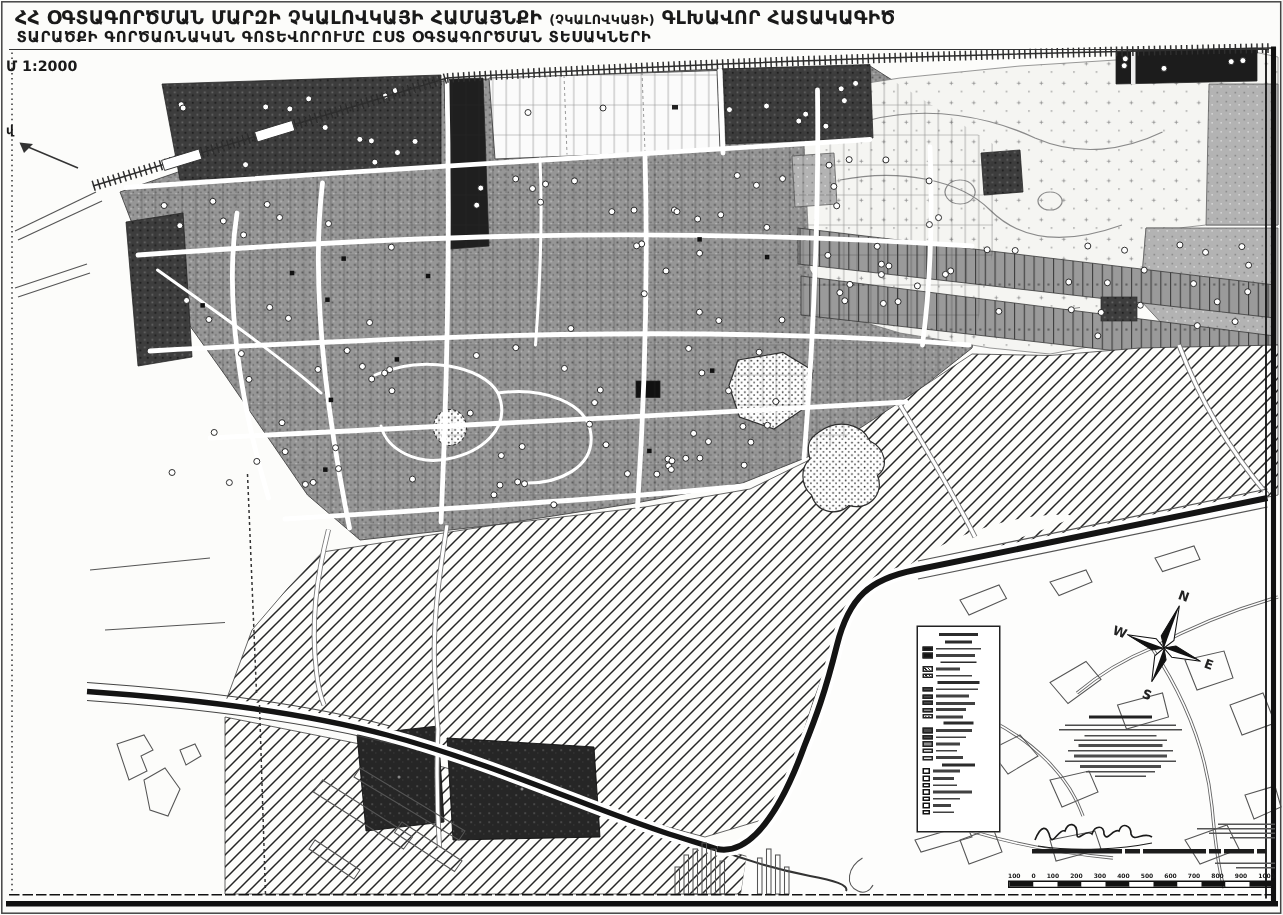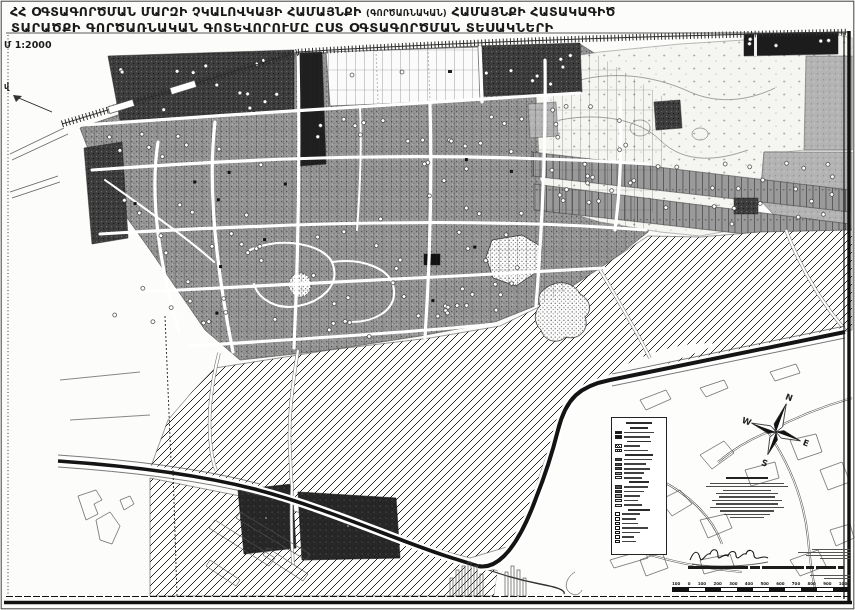--- a/index.html
+++ b/index.html
@@ -1,21 +1,21 @@
 <!DOCTYPE html>
 <html><head>
 <meta charset="utf-8">
 <style>
   html,body{margin:0;padding:0;background:#e9e9e7}
   #stage{position:relative;width:855px;height:610px;background:#fcfcfa;overflow:hidden;
          font-family:"DejaVu Sans",sans-serif;color:#1a1a1a}
   #map{position:absolute;left:0;top:0}
   .title{position:absolute;left:10px;top:4px;font-weight:bold;font-size:12.5px;letter-spacing:.2px;white-space:nowrap}
   .title .paren{font-size:8.5px}
-  .subtitle{position:absolute;left:11px;top:20px;font-weight:bold;font-size:13px;letter-spacing:.45px;white-space:nowrap}
+  .subtitle{position:absolute;left:11px;top:20px;font-weight:bold;font-size:10px;letter-spacing:.45px;white-space:nowrap}
   .scalenote{position:absolute;left:4px;top:39px;font-weight:bold;font-size:9.5px}
   .edgemark{position:absolute;left:4px;top:82px;font-size:8px;font-weight:bold}
   
   #legendbox{position:absolute;left:611px;top:417px;width:56px;height:138px;background:#fff;
              border:1px solid #222;padding:3px;box-sizing:border-box;overflow:hidden}
   .lg-row{display:flex;align-items:center;gap:2px;height:4.55px}
   .lg-head{justify-content:center}
   .smudge{display:inline-block;height:1.6px;background:#414141}
   .lg-head .smudge{height:1.8px;background:#2b2b2b}
   .sw{width:7px;height:3.2px;flex:0 0 auto;border:.5px solid #222;box-sizing:border-box}
@@ -503,22 +503,22 @@
   </g>
 
   <g transform="translate(688 544)">
     <path d="M2 16 C6 6 10 6 12 14 C14 20 18 8 22 10 C24 4 30 4 30 12 C30 18 36 8 40 12 C42 6 48 6 48 12 C50 18 54 8 58 10 C60 4 66 6 66 12 C68 18 74 10 80 14" stroke="#1b1b1b" stroke-width="1.1" fill="none"></path>
     <path d="M4 20 C30 24 60 22 80 18" stroke="#1b1b1b" stroke-width=".7" fill="none"></path>
   </g>
 </svg>
 
 <div class="title">
   <span>ՀՀ ՕԳՏԱԳՈՐԾՄԱՆ ՄԱՐԶԻ ՉԿԱԼՈՎԿԱՅԻ ՀԱՄԱՅՆՔԻ</span>
-  <span class="paren">(ԳՈՐԾԱՌՆԱԿԱՆ)</span>
-  <span>ՀԱՄԱՅՆՔԻ ՀԱՏԱԿԱԳԻԾ</span>
+  <span class="paren">(ՉԿԱԼՈՎԿԱՅԻ)</span>
+  <span>ԳԼԽԱՎՈՐ ՀԱՏԱԿԱԳԻԾ</span>
 </div>
 <div class="subtitle">ՏԱՐԱԾՔԻ ԳՈՐԾԱՌՆԱԿԱՆ ԳՈՏԵՎՈՐՈՒՄԸ ԸՍՏ ՕԳՏԱԳՈՐԾՄԱՆ ՏԵՍԱԿՆԵՐԻ</div>
 <div class="scalenote">Մ 1:2000</div>
 <div class="edgemark">վ</div>
 
 <div id="legendbox">
       <div class="lg-row lg-head">
         <span class="smudge" style="width: 26px;"></span>
       </div>
       <div class="lg-row lg-head">

